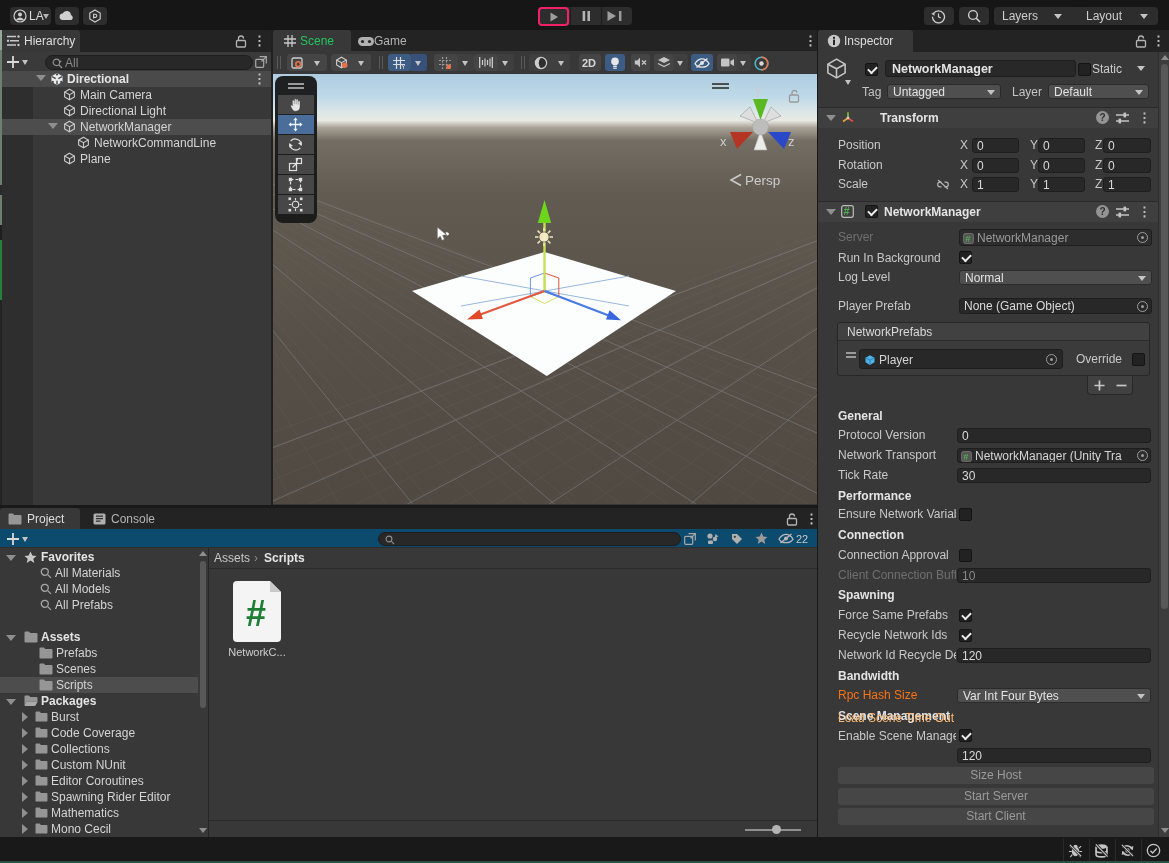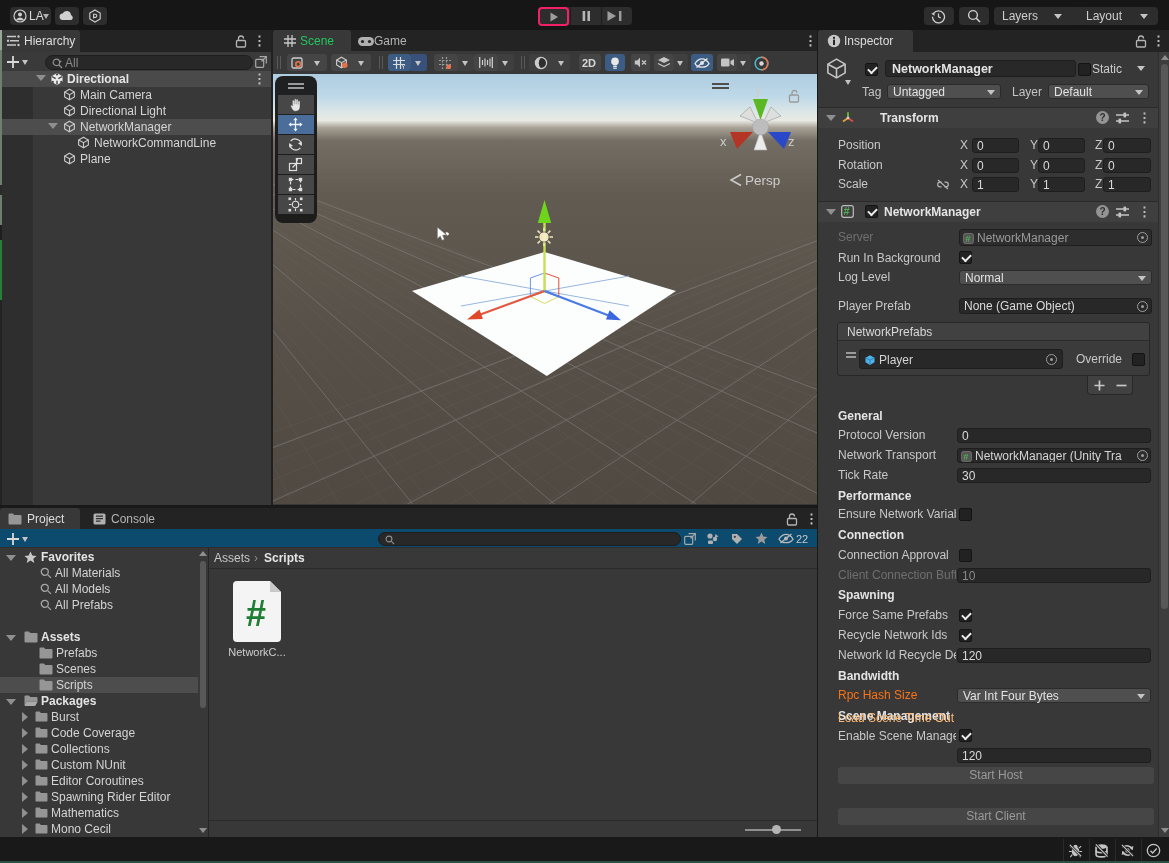--- a/index.html
+++ b/index.html
@@ -653,21 +653,22 @@
   <span class="t" style="left:20px;top:617px;color:#c8c8c8;width:118px;overflow:hidden">Network Id Recycle Delay</span>
   <div class="fld" style="left:139px;top:618px;width:194px;height:15px">120</div>
   <span class="t b" style="left:20px;top:638px">Bandwidth</span>
   <span class="t" style="left:20px;top:657px;color:#f97316">Rpc Hash Size</span>
   <div class="dd" style="left:139px;top:658px;width:194px;height:15px">Var Int Four Bytes<div class="car" style="left:179px;top:5px"></div></div>
   <span class="t b" style="left:20px;top:678px">Scene Management</span>
   <span class="t" style="left:20px;top:698px;color:#c8c8c8;width:118px;overflow:hidden">Enable Scene Management</span>
   <div class="chk on" style="left:141px;top:699px"></div>
   <span class="t" style="left:20px;top:680px;color:#fdba74;width:118px;overflow:hidden">Load Scene Time Out</span>
   <div class="fld" style="left:139px;top:718px;width:194px;height:15px">120</div>
-  <div class="abs" style="left:20px;top:737px;width:316px;height:17px;background:#464646;border-radius:3px;text-align:center;font-size:12px;color:#9a9a9a;line-height:17px">Start Host</div>
+  <div class="abs" style="left:20px;top:737px;width:316px;height:17px;background:#464646;border-radius:3px;text-align:center;font-size:12px;color:#9a9a9a;line-height:17px">Size Host</div>
+  <div class="abs" style="left:20px;top:758px;width:316px;height:17px;background:#464646;border-radius:3px;text-align:center;font-size:12px;color:#9a9a9a;line-height:17px">Start Server</div>
   <div class="abs" style="left:20px;top:778px;width:316px;height:17px;background:#464646;border-radius:3px;text-align:center;font-size:12px;color:#9a9a9a;line-height:17px">Start Client</div>
 
   <div class="abs" style="left:340px;top:22px;width:12px;height:785px;background:#3d3d3d;border-left:1px solid #2e2e2e">
     <div class="abs" style="left:2px;top:3px;width:0;height:0;border-left:4px solid transparent;border-right:4px solid transparent;border-bottom:5px solid #8f8f8f"></div>
     <div class="abs" style="left:2px;top:12px;width:7px;height:545px;background:#585858;border-radius:4px"></div>
     <div class="abs" style="left:2px;top:776px;width:0;height:0;border-left:4px solid transparent;border-right:4px solid transparent;border-top:5px solid #8f8f8f"></div>
   </div>
 </div>
 
 <div id="proj" class="abs" style="left:0;top:505px;width:817px;height:332px;background:#383838">

